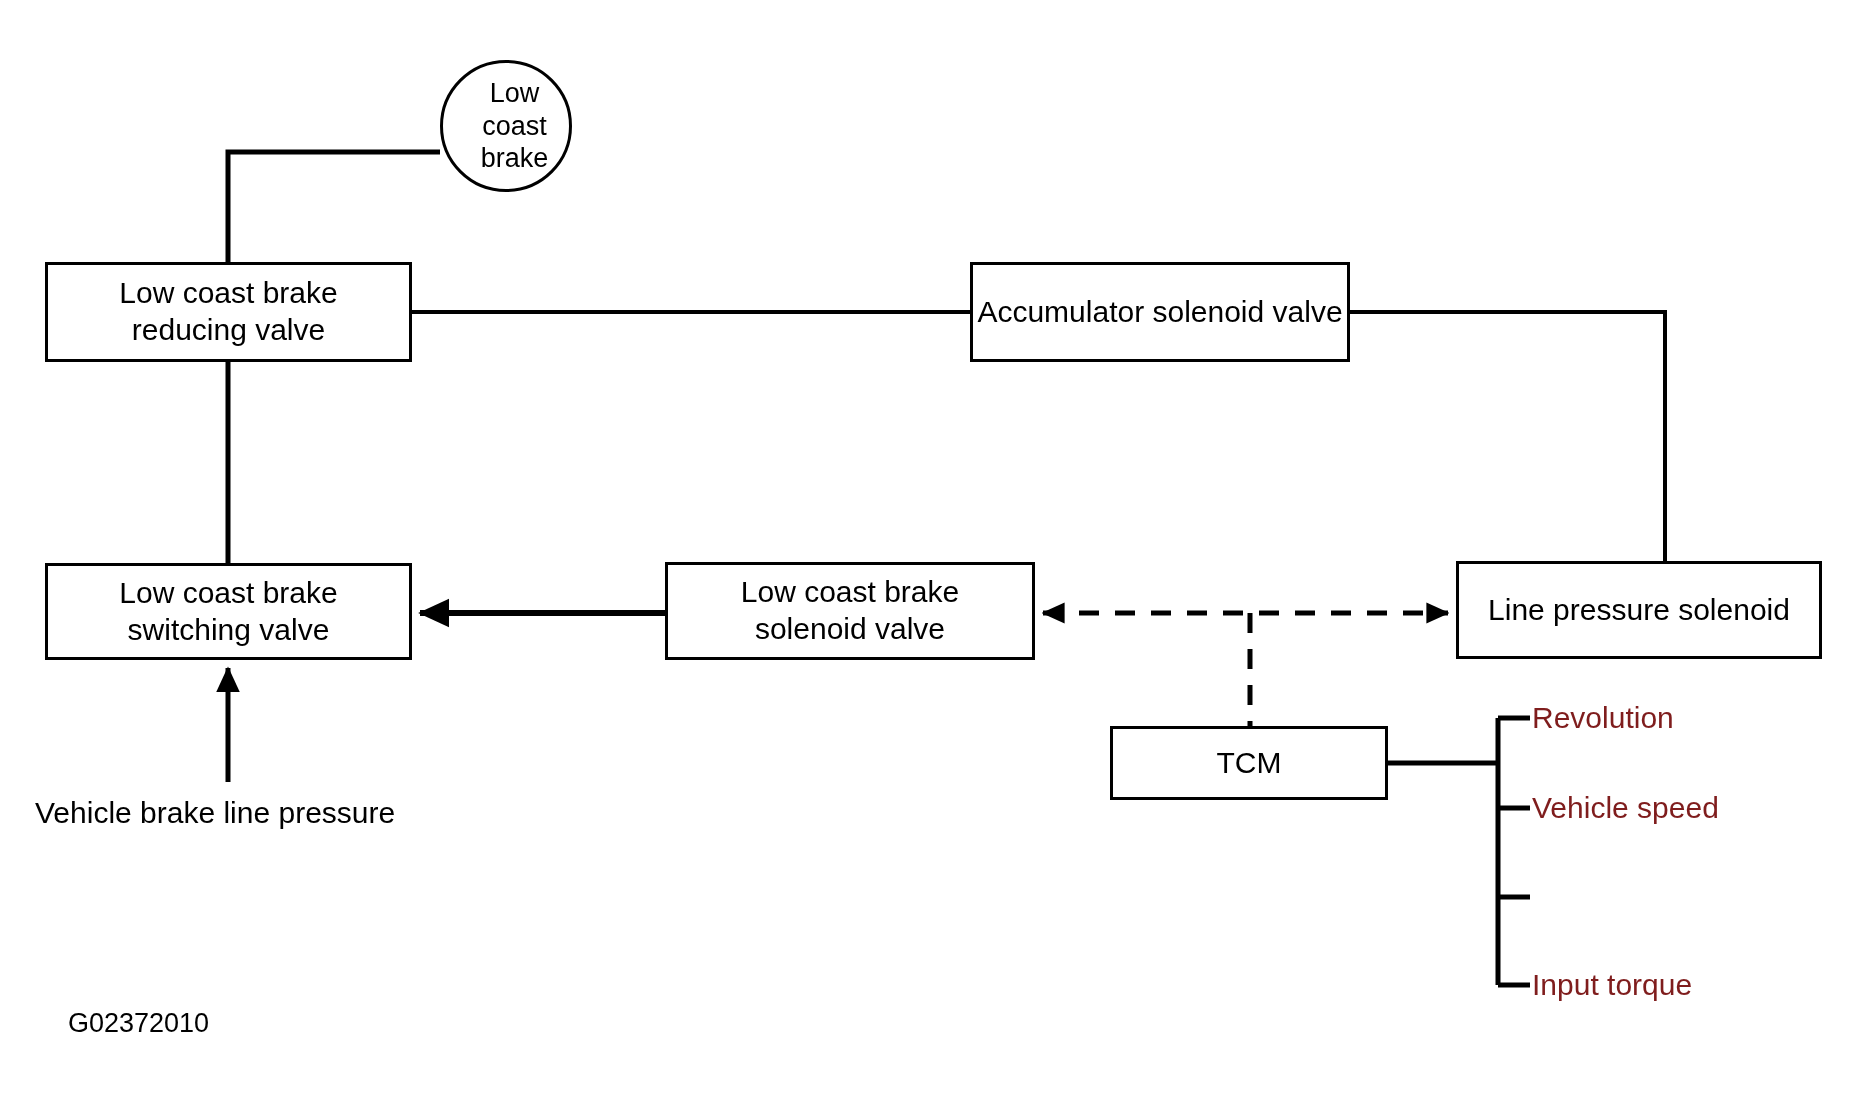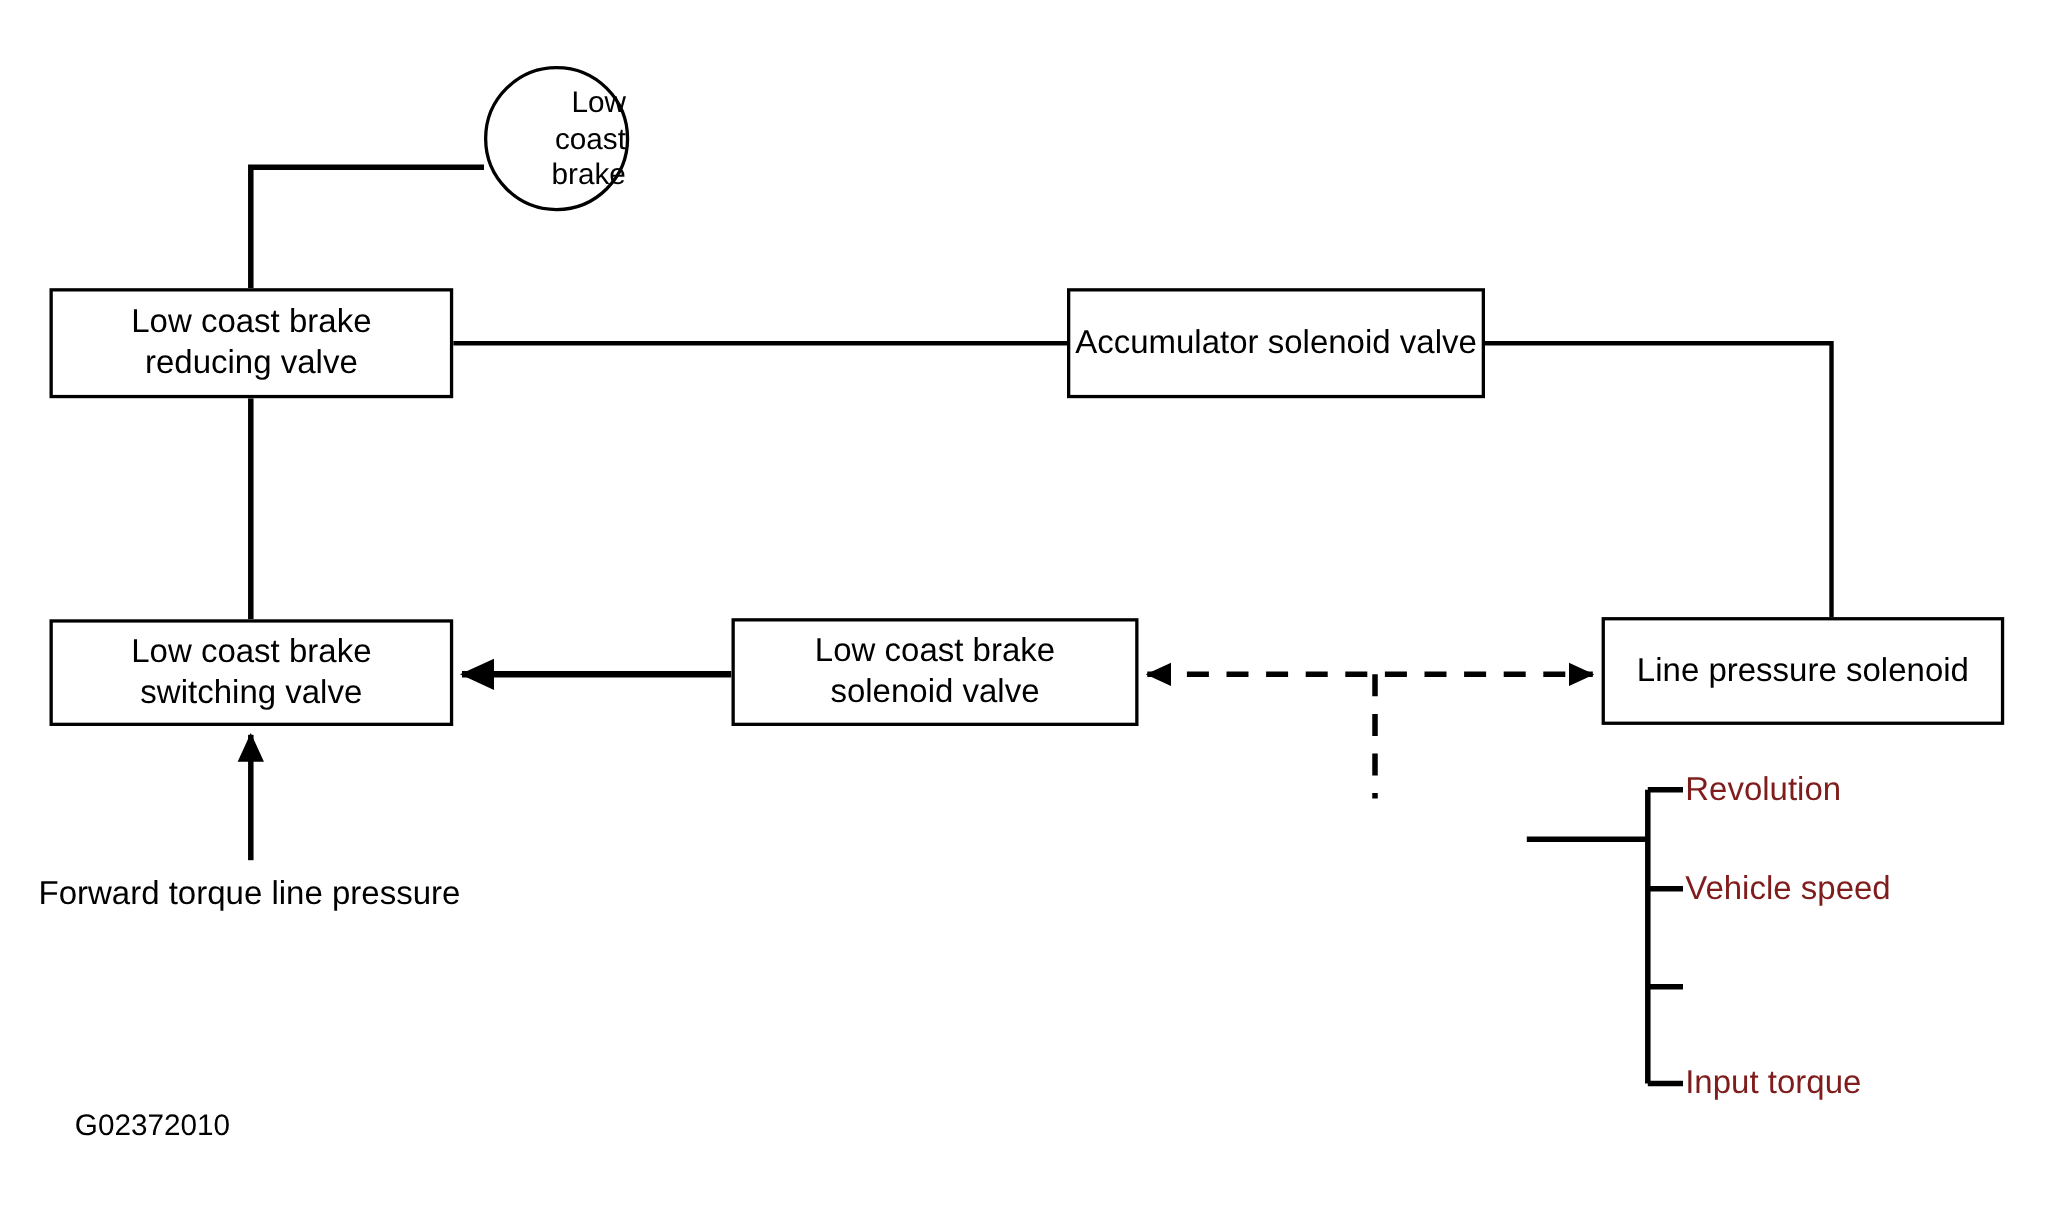--- a/index.html
+++ b/index.html
@@ -44,21 +44,21 @@
   }
   .node-circle {
     position: absolute;
     box-sizing: border-box;
     border: 3px solid #000000;
     border-radius: 50%;
     background: #ffffff;
     display: flex;
     align-items: center;
     justify-content: flex-start;
-    text-align: right;
+    text-align: center;
     line-height: 1.22;
     font-size: 27px;
     color: #000000;
     white-space: pre-line;
     z-index: 3;
   }
   .node-circle > span {
     display: block;
     padding-left: 17px;
   }
@@ -152,23 +152,26 @@
 
   <div class="node-box" style="left:665px; top:562px; width:370px; height:98px;">
     <span>Low coast brake
 solenoid valve</span>
   </div>
 
   <div class="node-box" style="left:1456px; top:561px; width:366px; height:98px;">
     <span>Line pressure solenoid</span>
   </div>
 
+  <div class="node-box" style="left:1110px; top:726px; width:278px; height:74px;">
+    <span>TCM</span>
+  </div>
 
 
-  <div class="free-label" style="left:35px; top:795px;">Forward torque line pressure</div>
+  <div class="free-label" style="left:35px; top:795px;">Vehicle brake line pressure</div>
 
   <div class="sensor-label" style="left:1532px; top:700px;">Revolution</div>
 
   <div class="sensor-label" style="left:1532px; top:790px;">Vehicle speed</div>
 
 
   <div class="sensor-label" style="left:1532px; top:967px;">Input torque</div>
 
   <div class="fig-id" style="left:36px; top:1008px;">G02372010</div>
 

